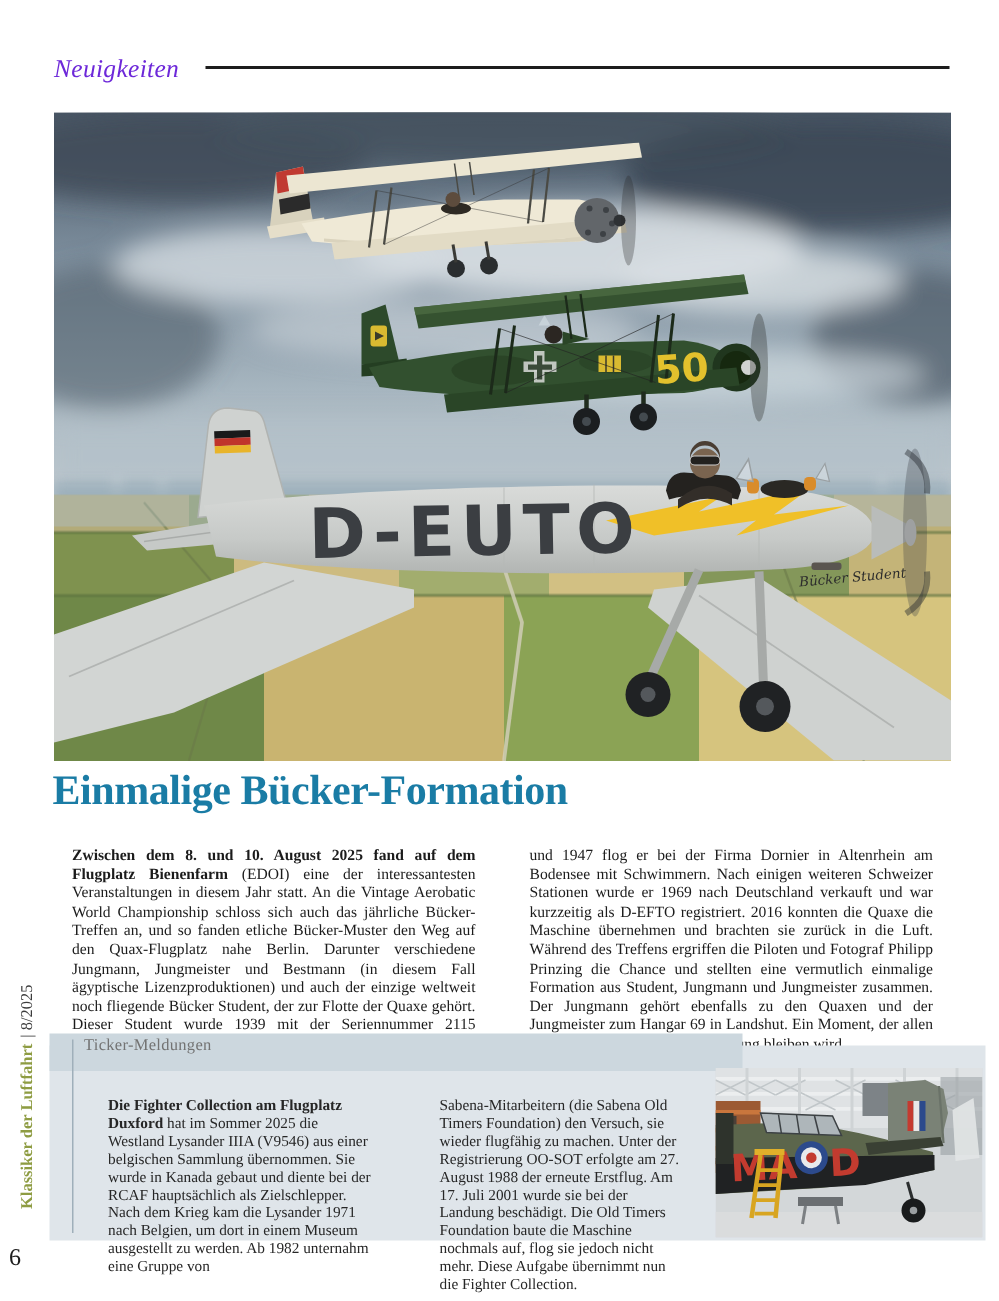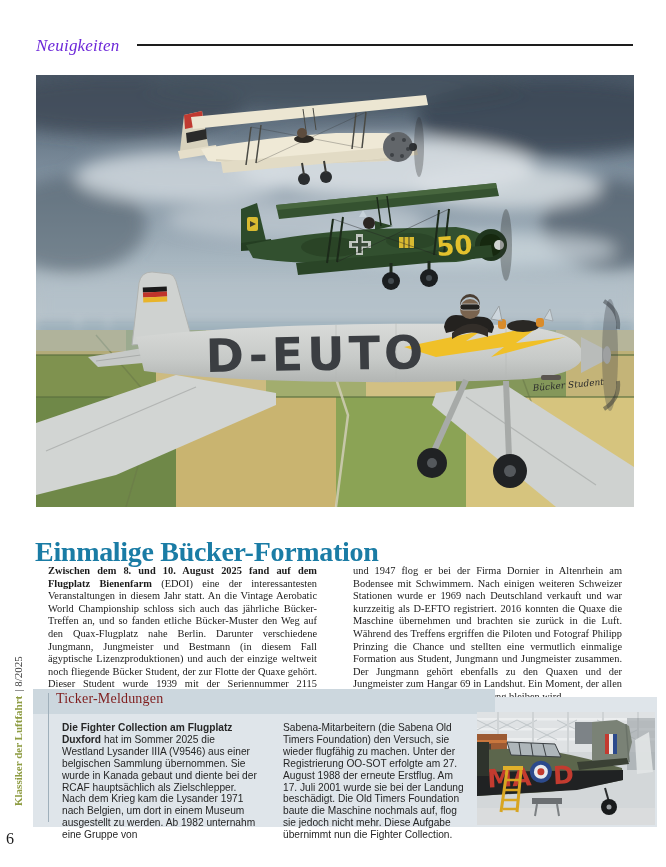--- a/index.html
+++ b/index.html
@@ -9,50 +9,50 @@
   }
   .section-label{
     position:absolute;left:36px;top:36px;
     font-style:italic;font-size:17px;color:#6d28d9;letter-spacing:.2px;
   }
   .header-rule{
     position:absolute;left:137px;top:44px;width:496px;height:2px;background:#1d1d1d;
   }
   .main-photo{position:absolute;left:36px;top:75px;width:598px;height:432px;}
   .article-title{
-    position:absolute;left:35px;top:536px;width:598px;
+    position:absolute;left:35px;top:512px;width:598px;
     font-family:"Liberation Serif",serif;font-weight:bold;
     font-size:28px;color:#1a7ca5;letter-spacing:-.3px;
   }
   .article-body{
     position:absolute;left:36px;top:553px;width:598px;display:flex;gap:12px;
     font-size:10.4px;line-height:12.6px;color:#1b1b1b;text-align:justify;
   }
   .article-col{width:293px;}
   .article-col p{margin:12px;}
   .ticker-panel{
     position:absolute;left:33px;top:697px;width:624px;height:130px;background:#dfe5ea;
   }
   .ticker-tab{
     position:absolute;left:33px;top:689px;width:462px;height:25px;background:#ccd7de;
   }
   .ticker-heading{
     position:absolute;left:56px;top:691px;
-    font-family:"Liberation Serif",serif;font-size:14px;color:#7f1d1d;letter-spacing:.2px;
+    font-family:"Liberation Serif",serif;font-size:11px;color:#737373;letter-spacing:.2px;
   }
   .ticker-vline{
     position:absolute;left:48px;top:693px;width:1px;height:129px;background:#9fafba;
   }
   .ticker-cols{
     position:absolute;left:56px;top:716px;display:flex;gap:13px;
     font-family:"Liberation Sans",sans-serif;font-size:10.2px;line-height:11.9px;color:#262626;
   }
   .ticker-col1{width:208px;}
   .ticker-col2{width:194px;}
-  .ticker-cols p{margin:6px;}
+  .ticker-cols p{margin:16px;font-family:Liberation Serif, serif;}
   .ticker-photo{position:absolute;left:477px;top:712px;width:178px;height:113px;}
   .spine{
     position:absolute;left:12px;top:806px;transform:rotate(-90deg);transform-origin:0 0;
     white-space:nowrap;font-family:"Liberation Serif",serif;font-size:11px;font-weight:bold;
   }
   .spine .mag{color:#8e9c42;}
   .spine .issue{color:#3c3c3c;font-weight:normal;margin-left:4px;}
   .page-number{
     position:absolute;left:6px;top:830px;font-size:16px;color:#1d1d1d;
   }

